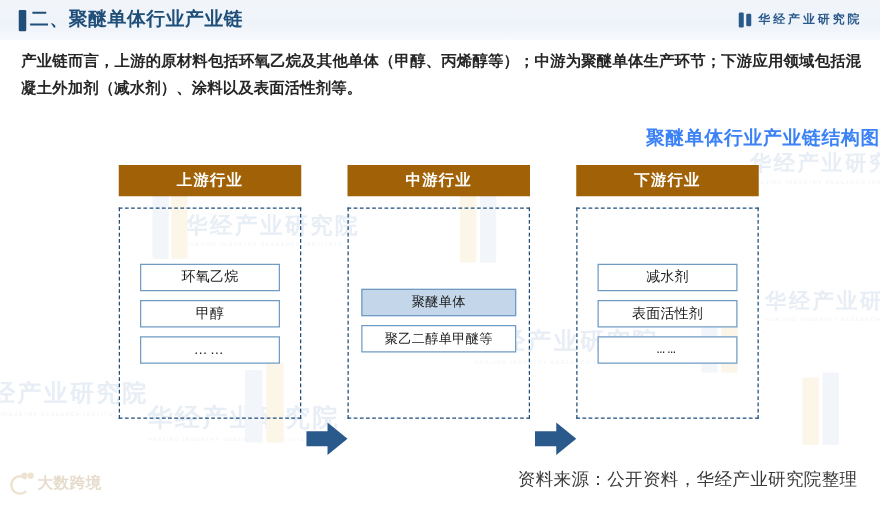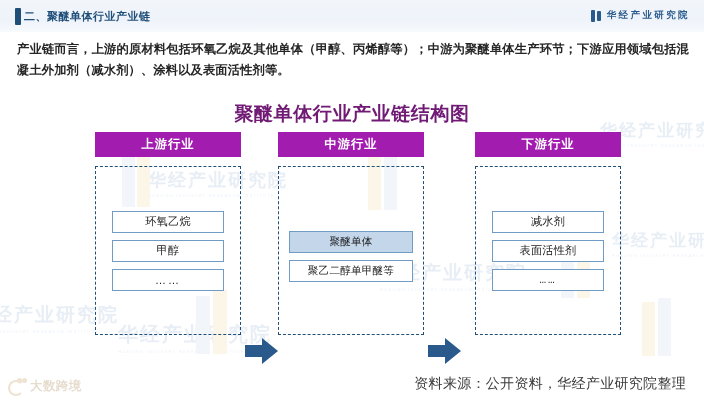--- a/index.html
+++ b/index.html
@@ -29,21 +29,21 @@
     top: 8px;
     width: 6px;
     height: 17px;
     background: #1f4e79;
     border-radius: 1px;
   }
   .header-title {
     position: absolute;
     left: 24px;
     top: 6px;
-    font-size: 11px;
+    font-size: 15px;
     font-weight: bold;
     color: #1f4e79;
     letter-spacing: 0.5px;
     line-height: 20px;
     white-space: nowrap;
   }
   .brand {
     position: absolute;
     right: 14px;
     top: 9px;
@@ -95,24 +95,24 @@
     left: 0;
     top: 92px;
     width: 704px;
     height: 285px;
   }
   .chart-title {
     position: absolute;
     left: 0;
     top: 9px;
     width: 704px;
-    text-align: center;
-    font-size: 19px;
-    font-weight: bold;
-    color: #701a75;
+    text-align: right;
+    font-size: 15px;
+    font-weight: bold;
+    color: #3b82f6;
     letter-spacing: 0.6px;
   }
 
   
   .wm {
     position: absolute;
     color: #e8eef5;
     font-weight: bold;
     white-space: nowrap;
     pointer-events: none;
@@ -140,25 +140,25 @@
 
   
   .col {
     position: absolute;
     top: 40px;
     width: 146px;
     z-index: 2;
   }
   .col-up    { left: 95px;  }
   .col-mid   { left: 278px; }
-  .col-down  { left: 475px; font-family: Liberation Mono, monospace; }
+  .col-down  { left: 461px; font-family: Liberation Mono, monospace; }
 
   .col-header {
     height: 25px;
-    background: #a21caf;
+    background: #a16207;
     color: #ffffff;
     font-size: 12.3px;
     font-weight: bold;
     display: flex;
     align-items: center;
     justify-content: center;
     letter-spacing: 1px;
   }
   .col-body {
     margin-top: 9px;

